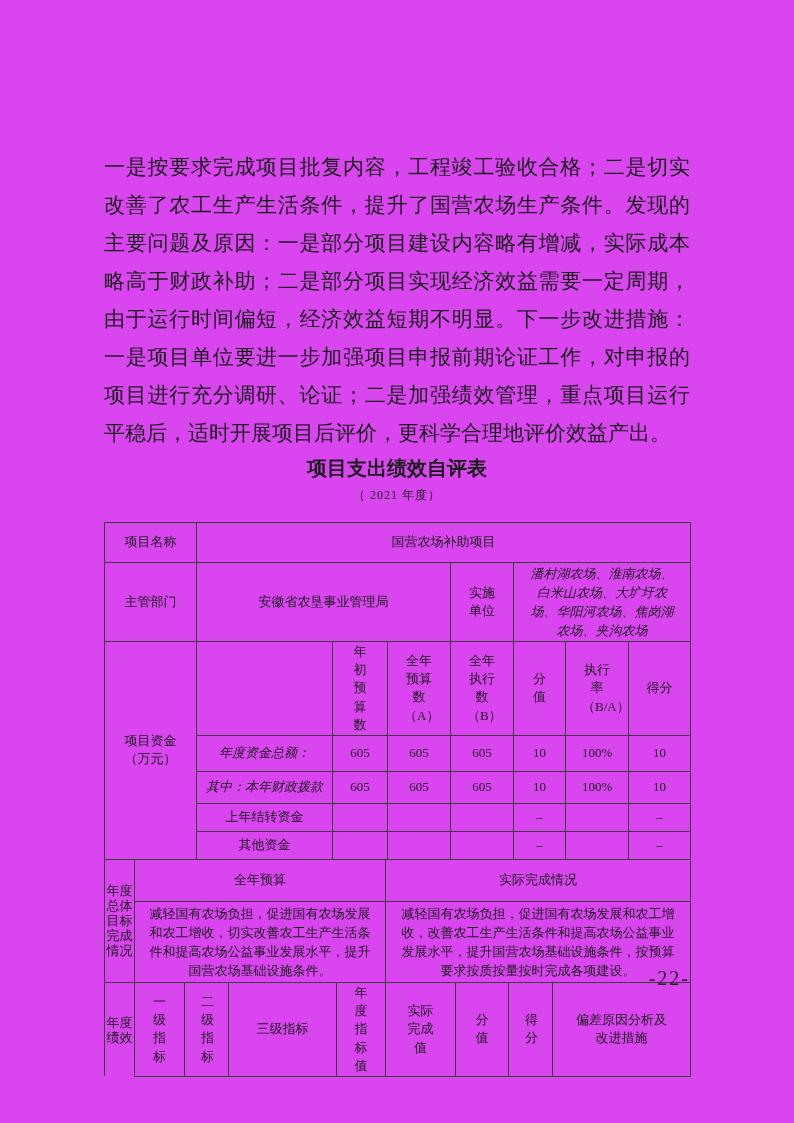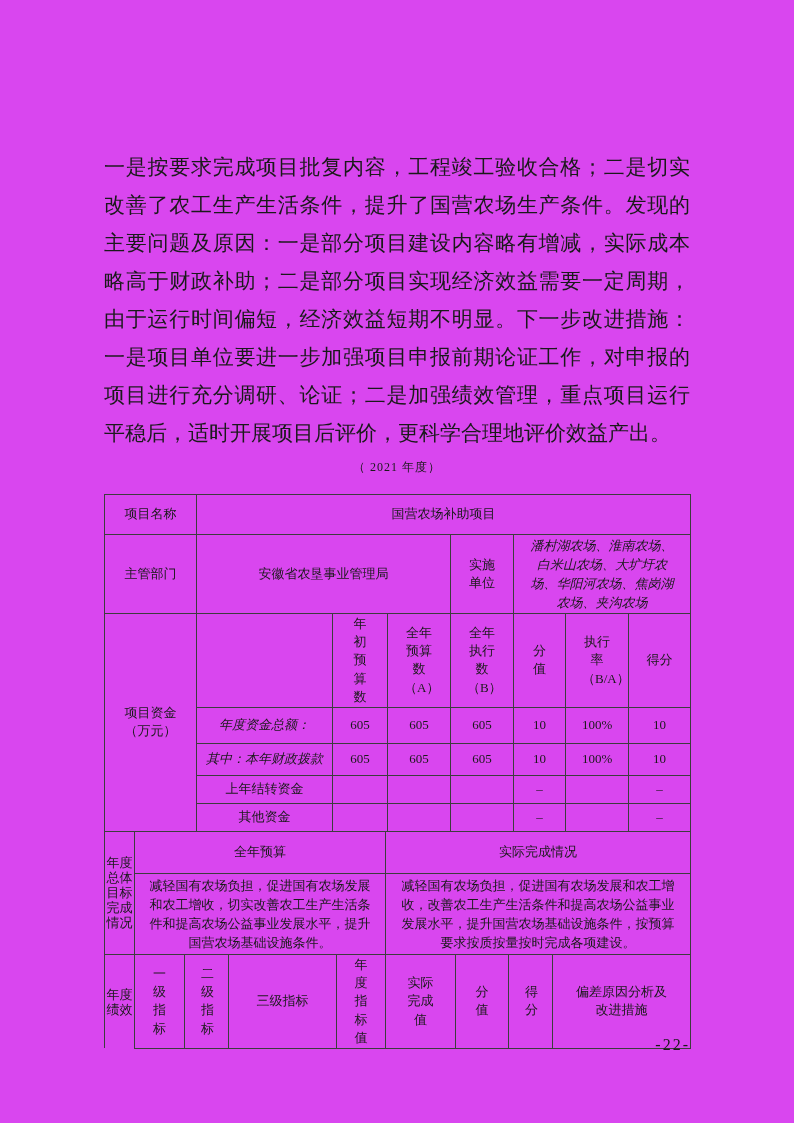--- a/index.html
+++ b/index.html
@@ -61,33 +61,34 @@
     line-height:19px;
     padding:2px 13px !important;
   }
   .vlabel {
     line-height:15px;
     padding:1px 1px !important;
   }
   .open-bottom { border-bottom:none !important; }
   .page-number {
     position:absolute;
-    top:1036px; right:104px;
-    font-size:16px;
+    top:967px; right:104px;
+    font-size:20px;
     letter-spacing:2px;
   }
 </style>
 </head>
 <body>
 
 <div class="page">
   <div class="content">
 
     <p class="body-paragraph">一是按要求完成项目批复内容，工程竣工验收合格；二是切实改善了农工生产生活条件，提升了国营农场生产条件。发现的主要问题及原因：一是部分项目建设内容略有增减，实际成本略高于财政补助；二是部分项目实现经济效益需要一定周期，由于运行时间偏短，经济效益短期不明显。下一步改进措施：一是项目单位要进一步加强项目申报前期论证工作，对申报的项目进行充分调研、论证；二是加强绩效管理，重点项目运行平稳后，适时开展项目后评价，更科学合理地评价效益产出。</p>
 
+    <h1 class="doc-title">项目支出绩效自评表</h1>
     <div class="doc-subtitle">（ 2021 年度）</div>
 
     <table class="t tA">
       <colgroup>
         <col style="width:92px">
           <col style="width:136px">
           <col style="width:55px">
           <col style="width:63px">
         <col style="width:63px">
           <col style="width:52px">

